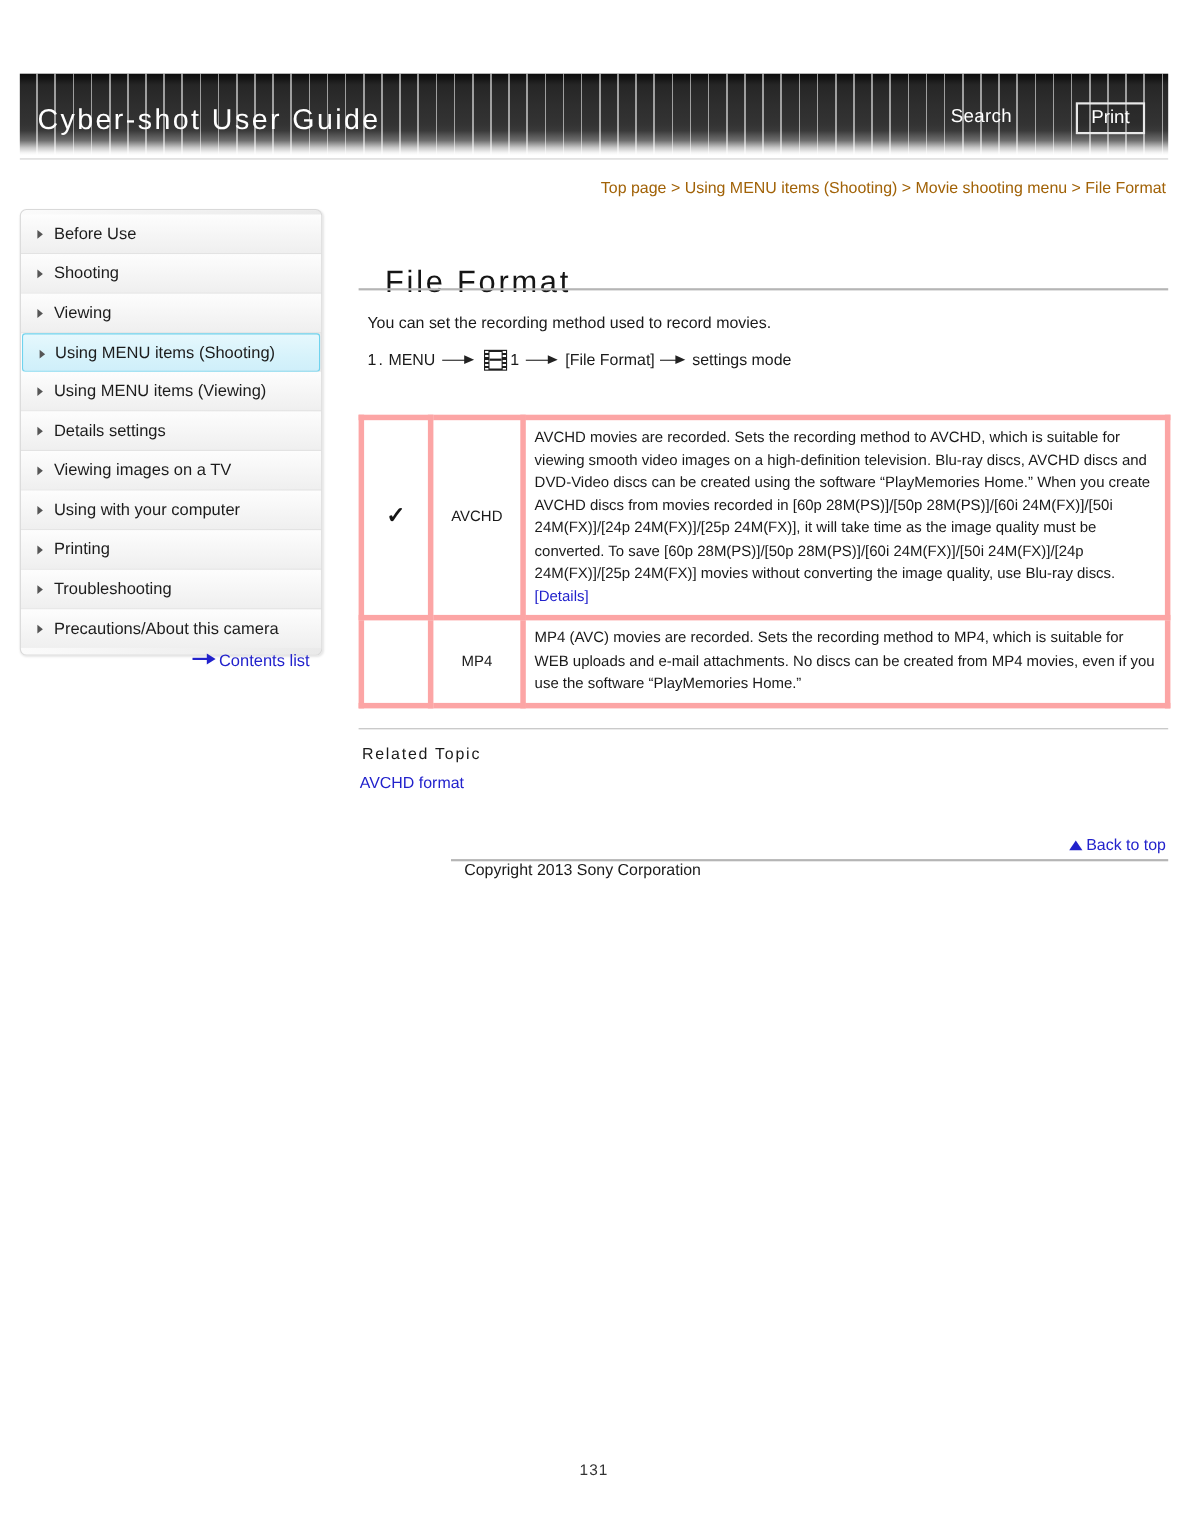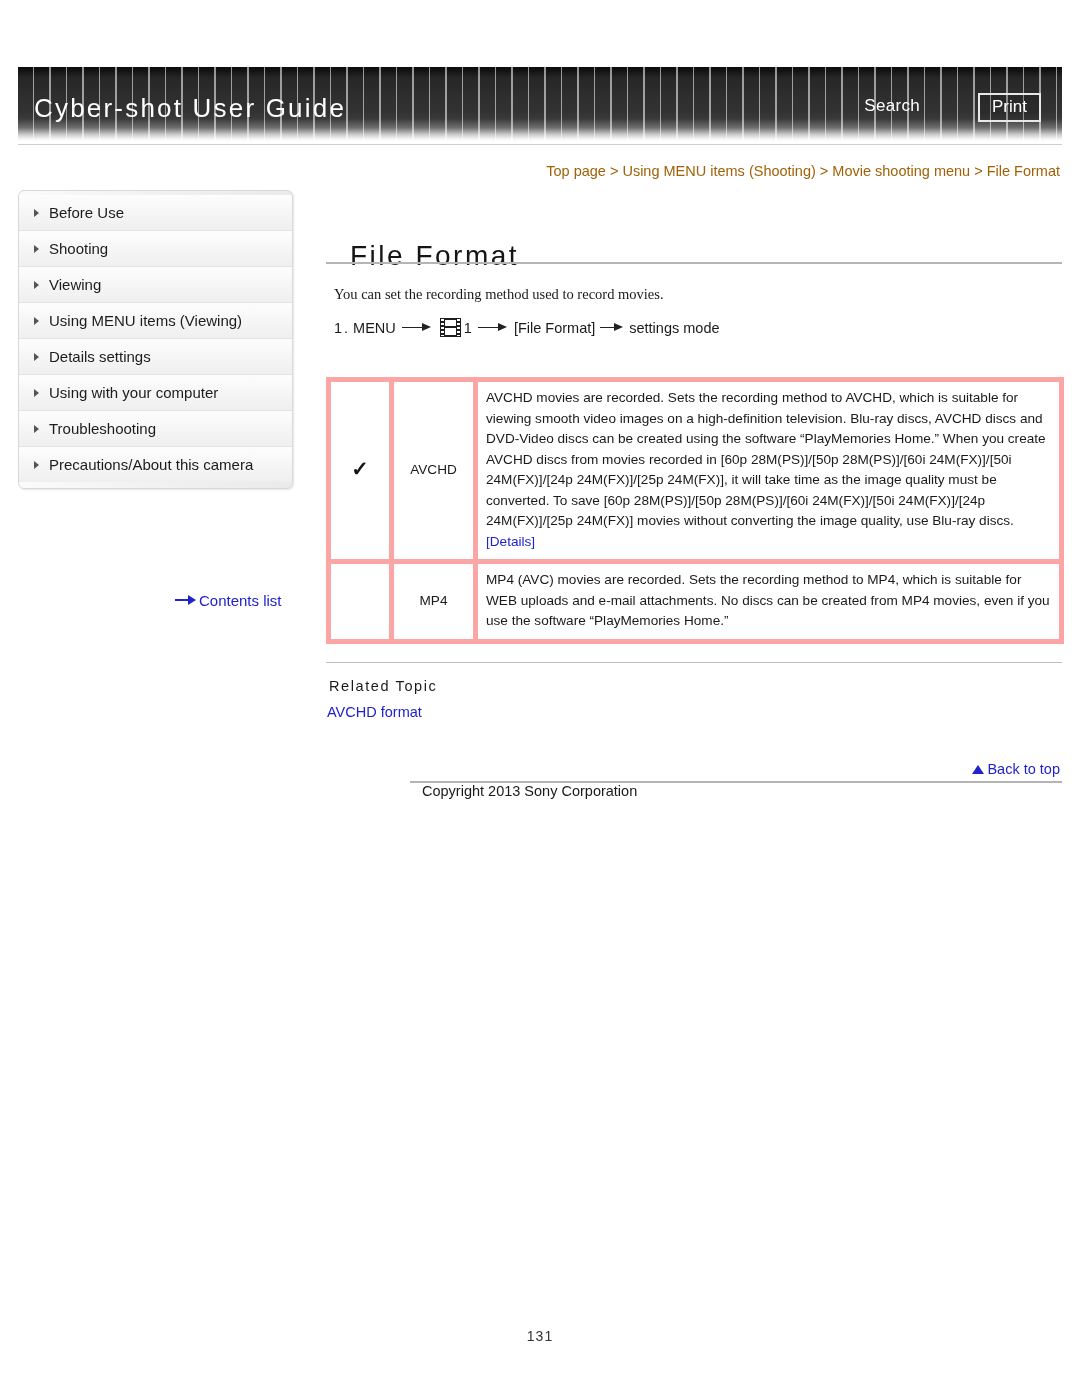--- a/index.html
+++ b/index.html
@@ -192,21 +192,20 @@
     height: 2px;
     background: #b5b5b5;
   }
   .intro-text {
     position: absolute;
     left: 334px;
     top: 286px;
     font-size: 14.5px;
     color: #1a1a1a;
     white-space: nowrap;
-    font-family: Liberation Serif, serif;
   }
   .step-line {
     position: absolute;
     left: 334px;
     top: 318px;
     font-size: 14.5px;
     color: #1a1a1a;
     white-space: nowrap;
     display: flex;
     align-items: center;
@@ -414,31 +413,43 @@
     <span>Before Use</span>
   </div>
   <div class="nav-item">
     <span class="bullet"></span>
     <span>Shooting</span>
   </div>
   <div class="nav-item">
     <span class="bullet"></span>
     <span>Viewing</span>
   </div>
+  <div class="nav-item selected">
+    <span class="bullet"></span>
+    <span>Using MENU items (Shooting)</span>
+  </div>
   <div class="nav-item">
     <span class="bullet"></span>
     <span>Using MENU items (Viewing)</span>
   </div>
   <div class="nav-item">
     <span class="bullet"></span>
     <span>Details settings</span>
   </div>
   <div class="nav-item">
     <span class="bullet"></span>
+    <span>Viewing images on a TV</span>
+  </div>
+  <div class="nav-item">
+    <span class="bullet"></span>
     <span>Using with your computer</span>
+  </div>
+  <div class="nav-item">
+    <span class="bullet"></span>
+    <span>Printing</span>
   </div>
   <div class="nav-item">
     <span class="bullet"></span>
     <span>Troubleshooting</span>
   </div>
   <div class="nav-item">
     <span class="bullet"></span>
     <span>Precautions/About this camera</span>
   </div>
 </div>

